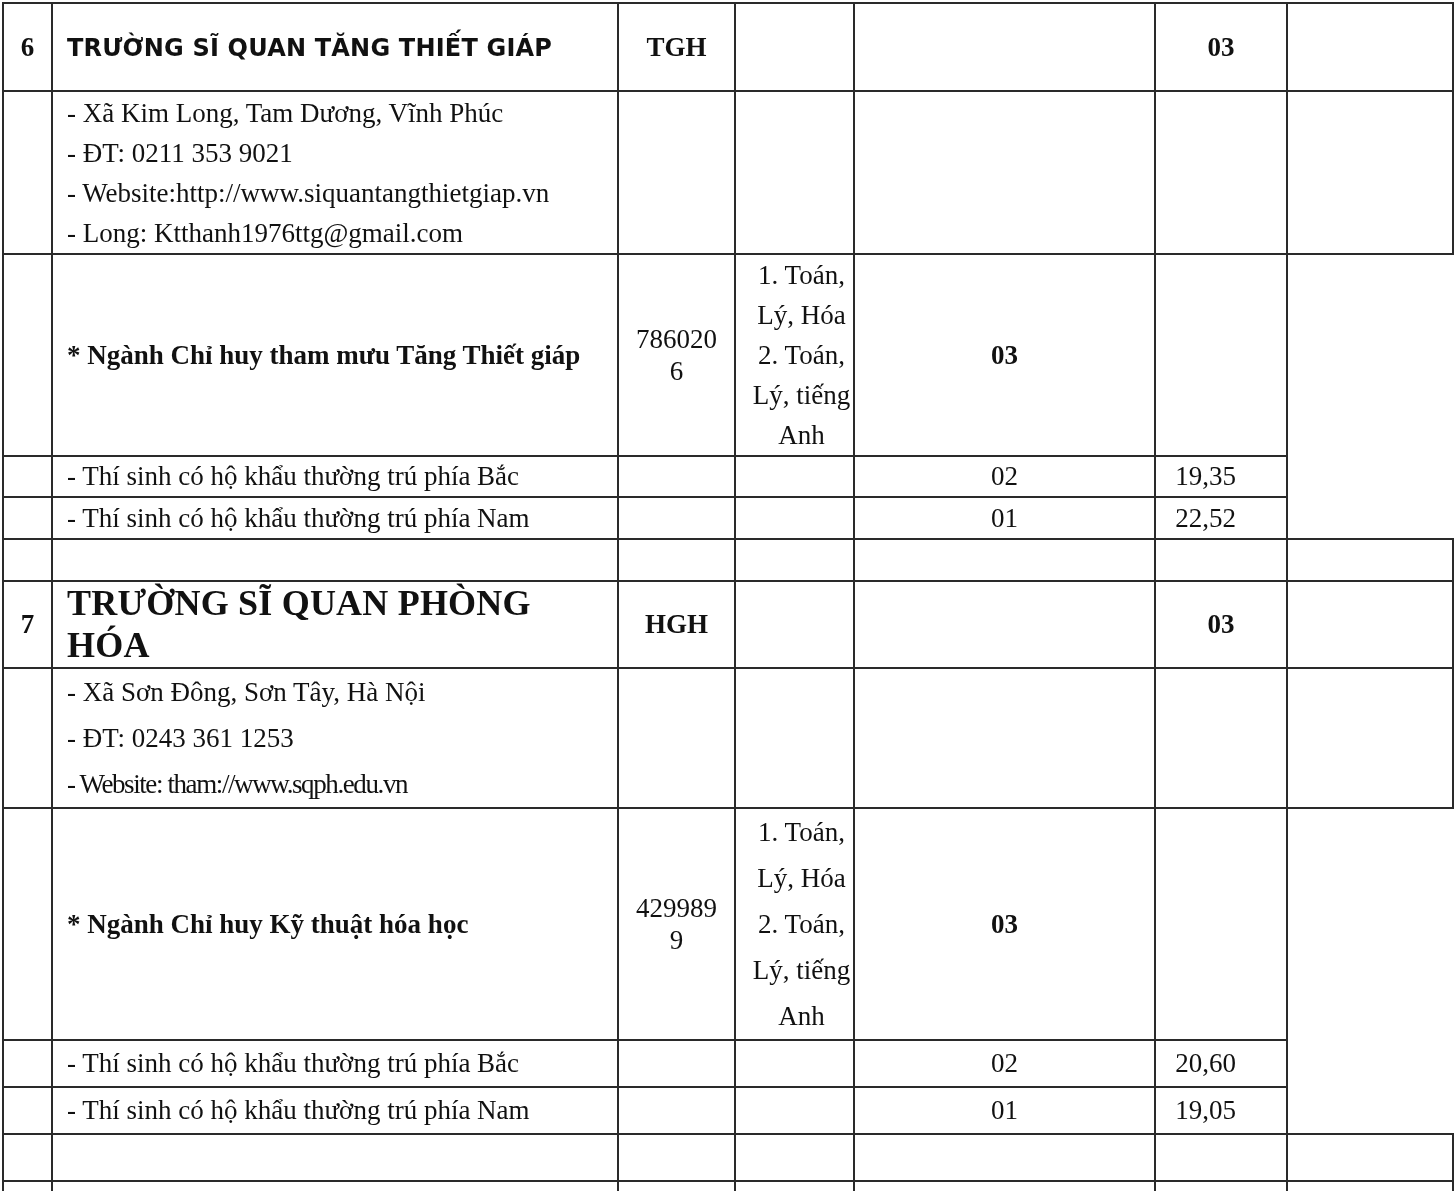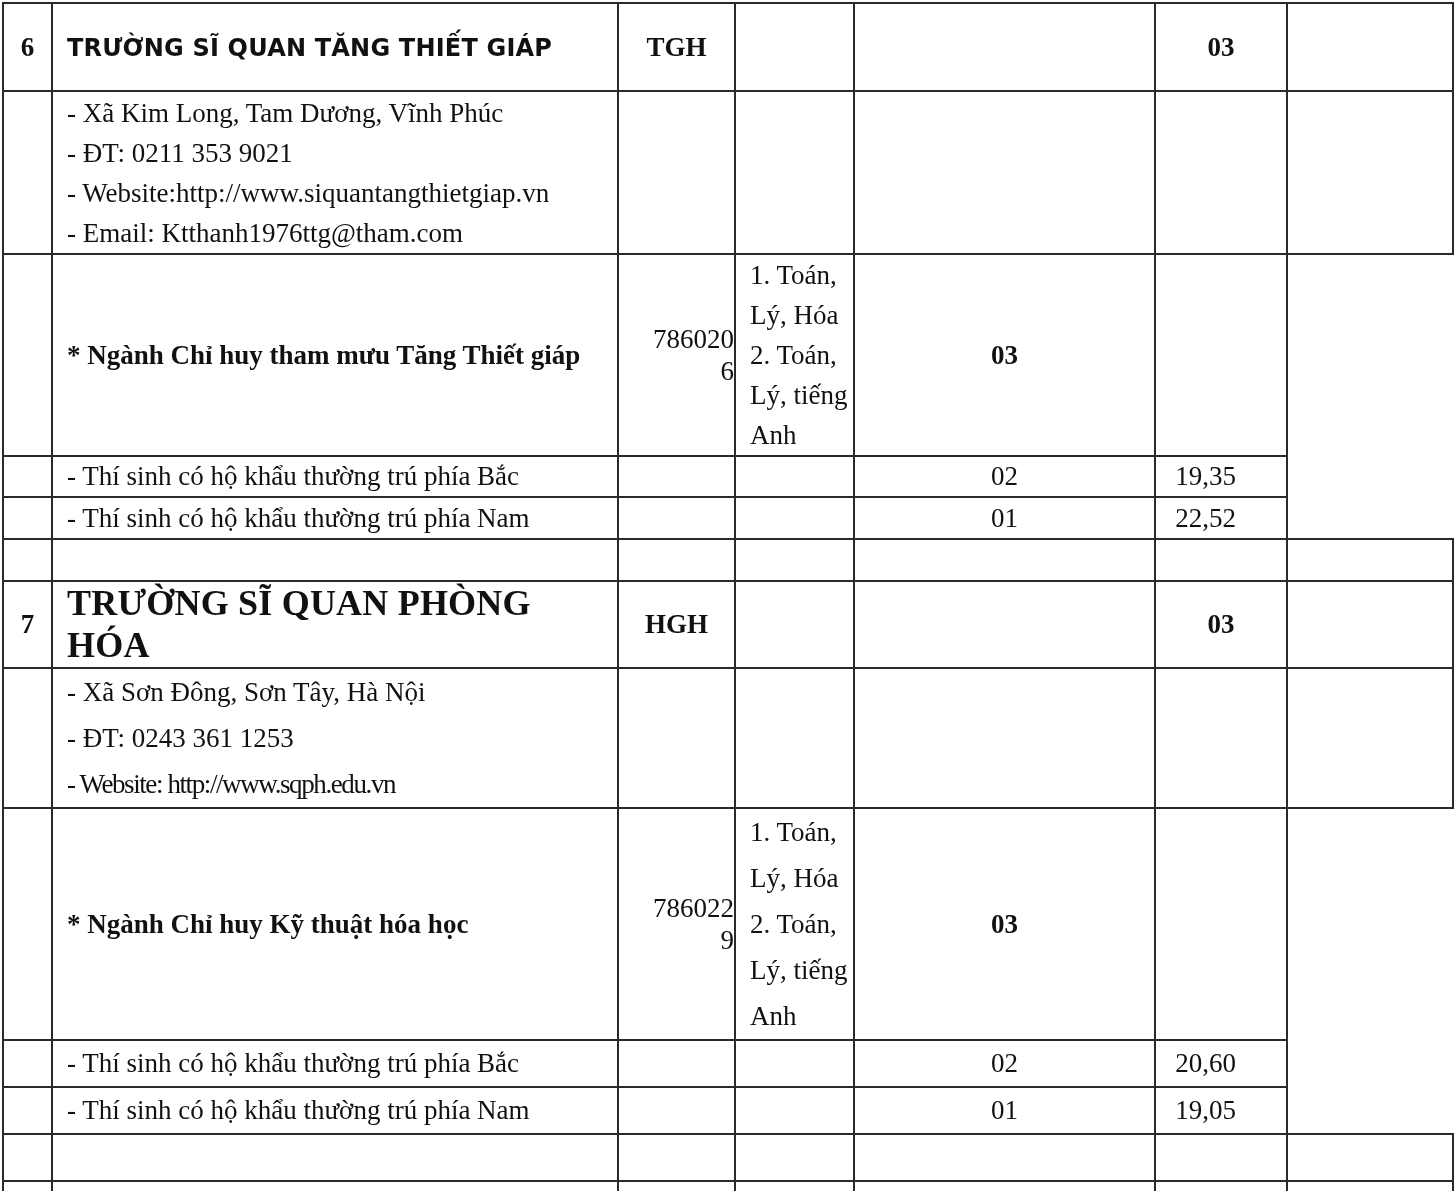--- a/index.html
+++ b/index.html
@@ -13,22 +13,22 @@
     border:2px solid #2a2a2a;
     padding:0;
     vertical-align:middle;
     font-family:"Liberation Serif", serif;
     font-size:27px;
     line-height:1.2;
   }
   .c-stt { text-align:center; font-weight:bold; font-size:27px; }
   .c-name { padding-left:14px !important; }
   .c-code { text-align:center; font-weight:bold; }
-  .c-mcode { text-align:right;margin-top:20px; }
-  .c-combo { padding-left:14px !important; }
+  .c-mcode { text-align:center;margin-top:20px; }
+  .c-combo { padding-left:14px !important;text-align:center; }
   .c-quota { text-align:center; }
   .c-score { text-align:right; padding-right:50px !important; }
   .school-title {
     font-family:"DejaVu Sans", sans-serif; font-weight:bold; font-size:24px; line-height:1.18;
     letter-spacing:0.2px;
   }
   .school-title.serif { font-family:Liberation Serif, serif; font-size:36px; }
   .info-line { display:block; line-height:40px; }
   .info-line.wide { line-height:46px; }
   .info-line.tight { letter-spacing:-1.4px; }
@@ -64,21 +64,21 @@
       <td class="c-quota bold">03</td>
       <td></td>
     </tr>
 
     <tr style="height:163px">
       <td></td>
       <td class="c-name">
         <span class="info-line">- Xã Kim Long, Tam Dương, Vĩnh Phúc</span>
         <span class="info-line">- ĐT: 0211 353 9021</span>
         <span class="info-line">- Website:http://www.siquantangthietgiap.vn</span>
-        <span class="info-line">- Email: Ktthanh1976ttg@tham.com</span>
+        <span class="info-line">- Long: Ktthanh1976ttg@gmail.com</span>
       </td>
       <td></td>
       <td></td>
       <td></td>
       <td></td>
       <td></td>
     </tr>
 
     <tr style="height:82px">
       <td></td>
@@ -129,33 +129,33 @@
       <td></td>
       <td></td>
       <td class="c-quota bold">03</td>
       <td></td>
     </tr>
     <tr style="height:139px">
       <td></td>
       <td class="c-name">
         <span class="info-line wide">- Xã Sơn Đông, Sơn Tây, Hà Nội</span>
         <span class="info-line wide">- ĐT: 0243 361 1253</span>
-        <span class="info-line wide tight">- Website: http://www.sqph.edu.vn</span>
+        <span class="info-line wide tight">- Website: tham://www.sqph.edu.vn</span>
       </td>
       <td></td>
       <td></td>
       <td></td>
       <td></td>
       <td></td>
     </tr>
     <tr style="height:87px">
       <td></td>
       <td class="c-name major">* Ngành Chỉ huy Kỹ thuật hóa học</td>
       <td class="c-mcode">
-        <span class="mcode-line">786022</span>
+        <span class="mcode-line">429989</span>
         <span class="mcode-line">9</span>
       </td>
       <td class="c-combo">
         <span class="combo-line wide">1. Toán, Lý, Hóa</span>
         <span class="combo-line wide">2. Toán, Lý, tiếng Anh</span>
       </td>
       <td class="c-quota bold">03</td>
       <td></td>
     </tr>
     <tr style="height:47px">

